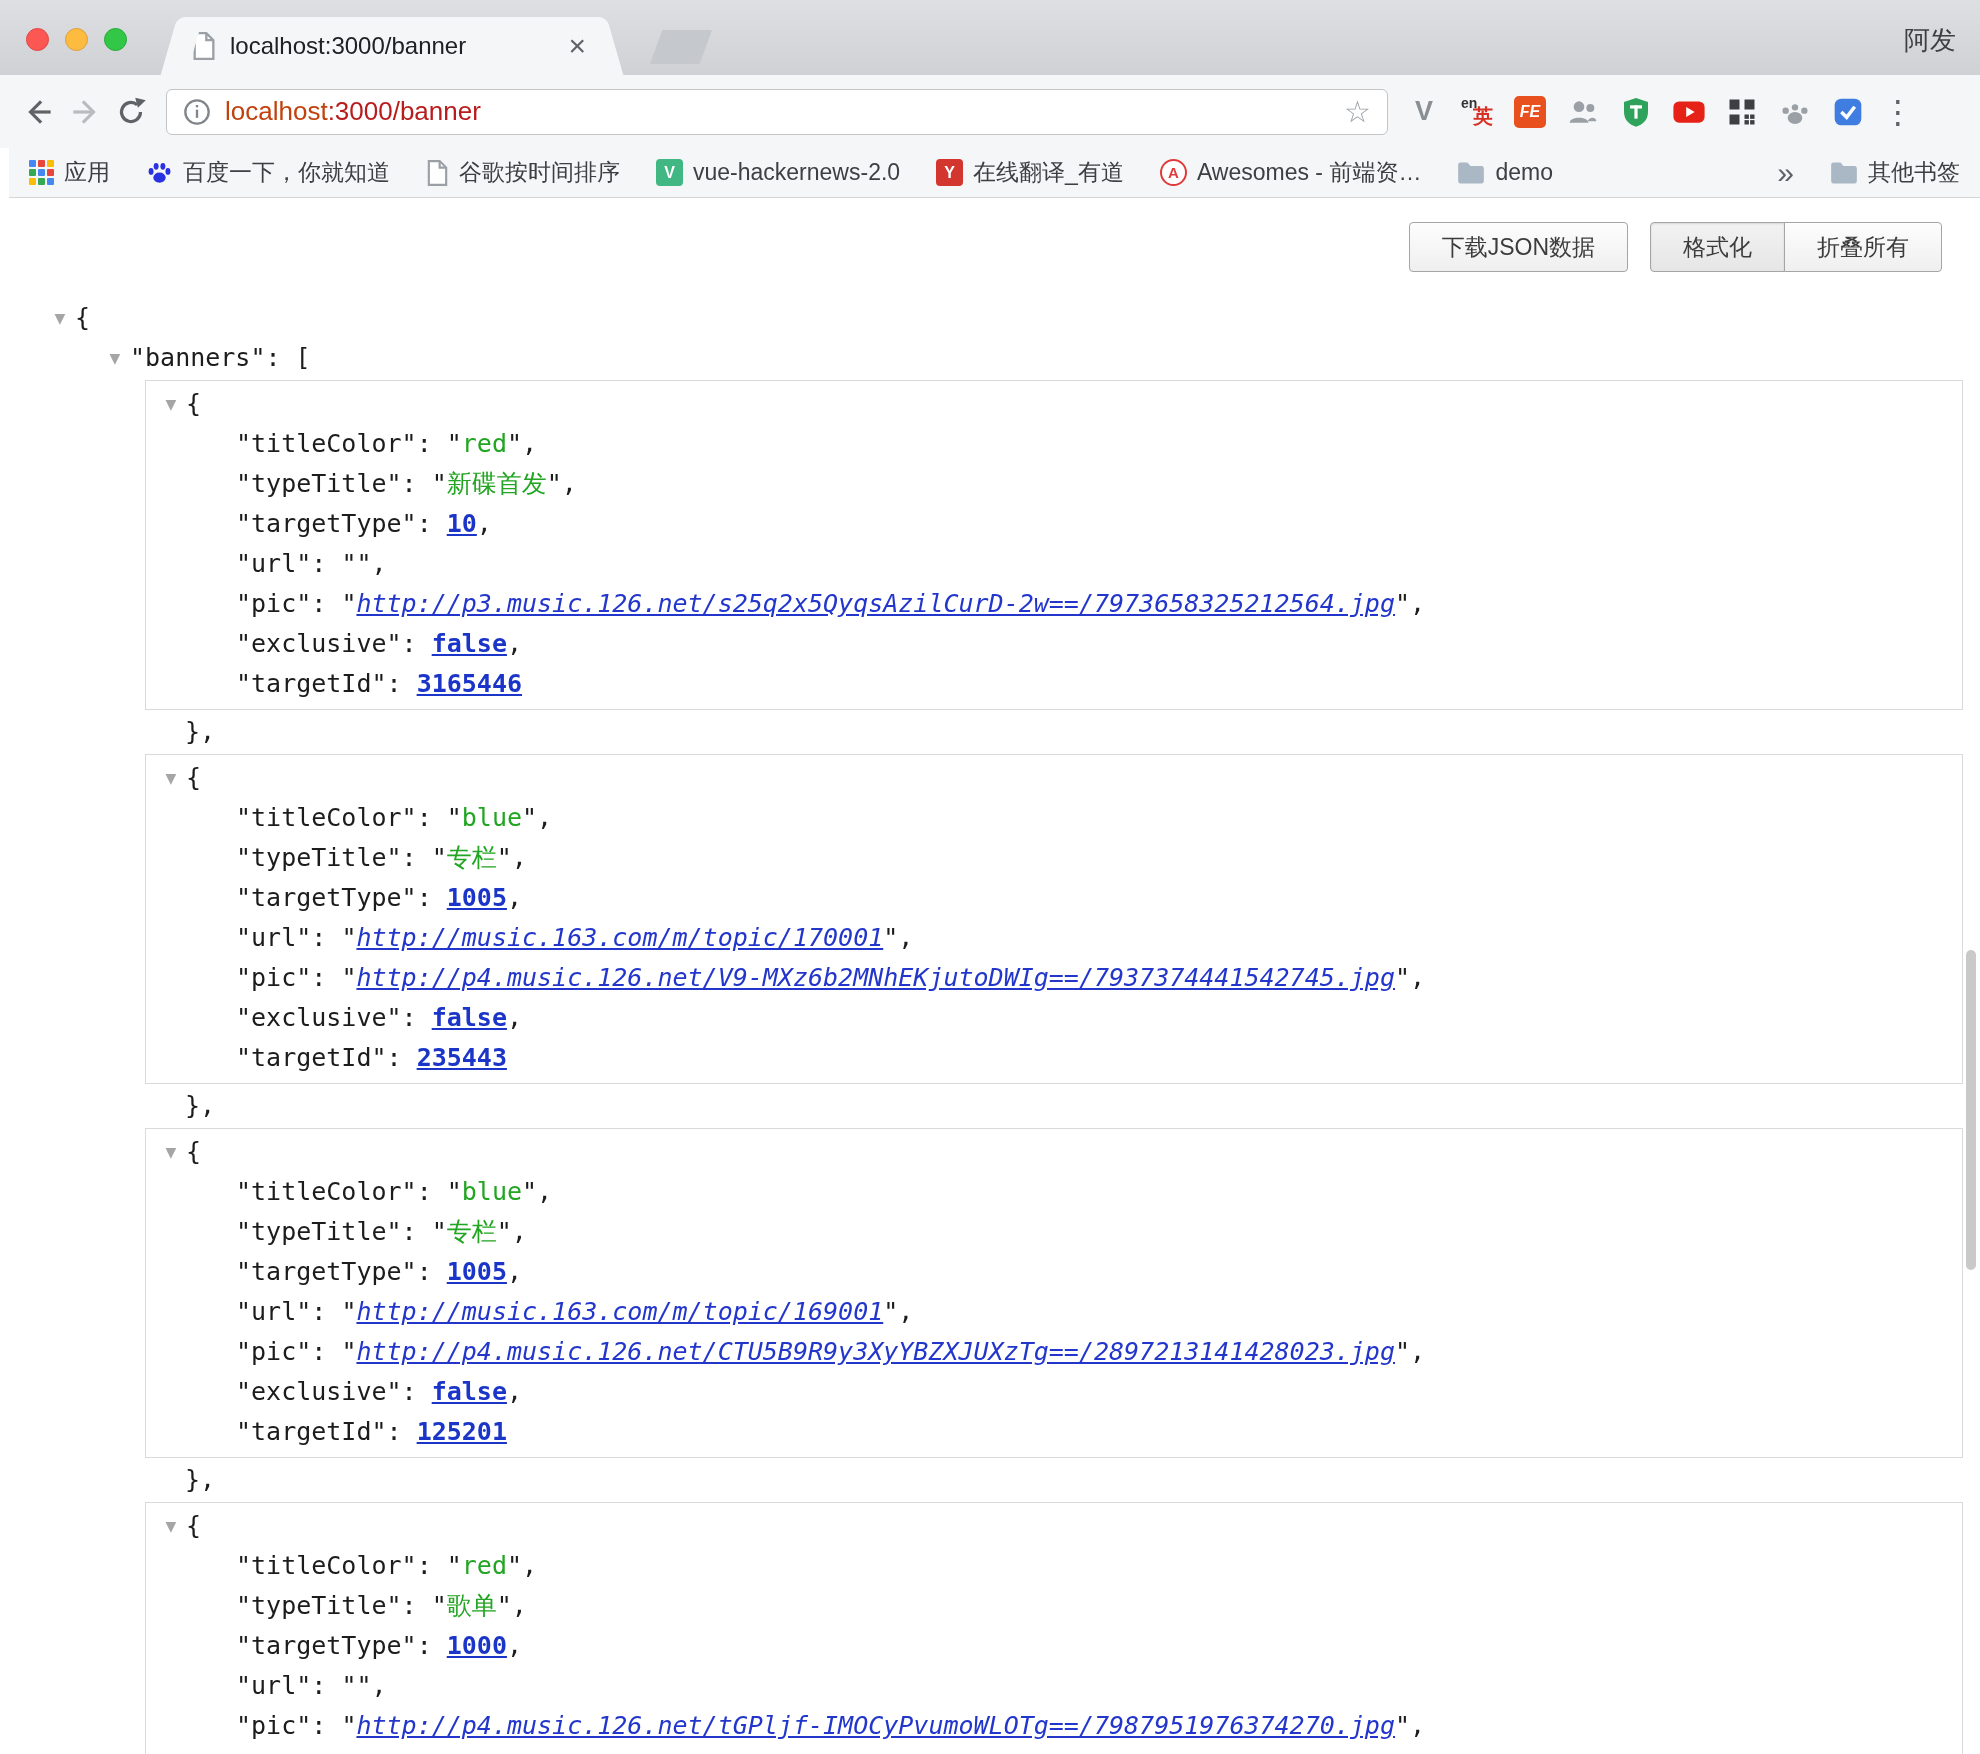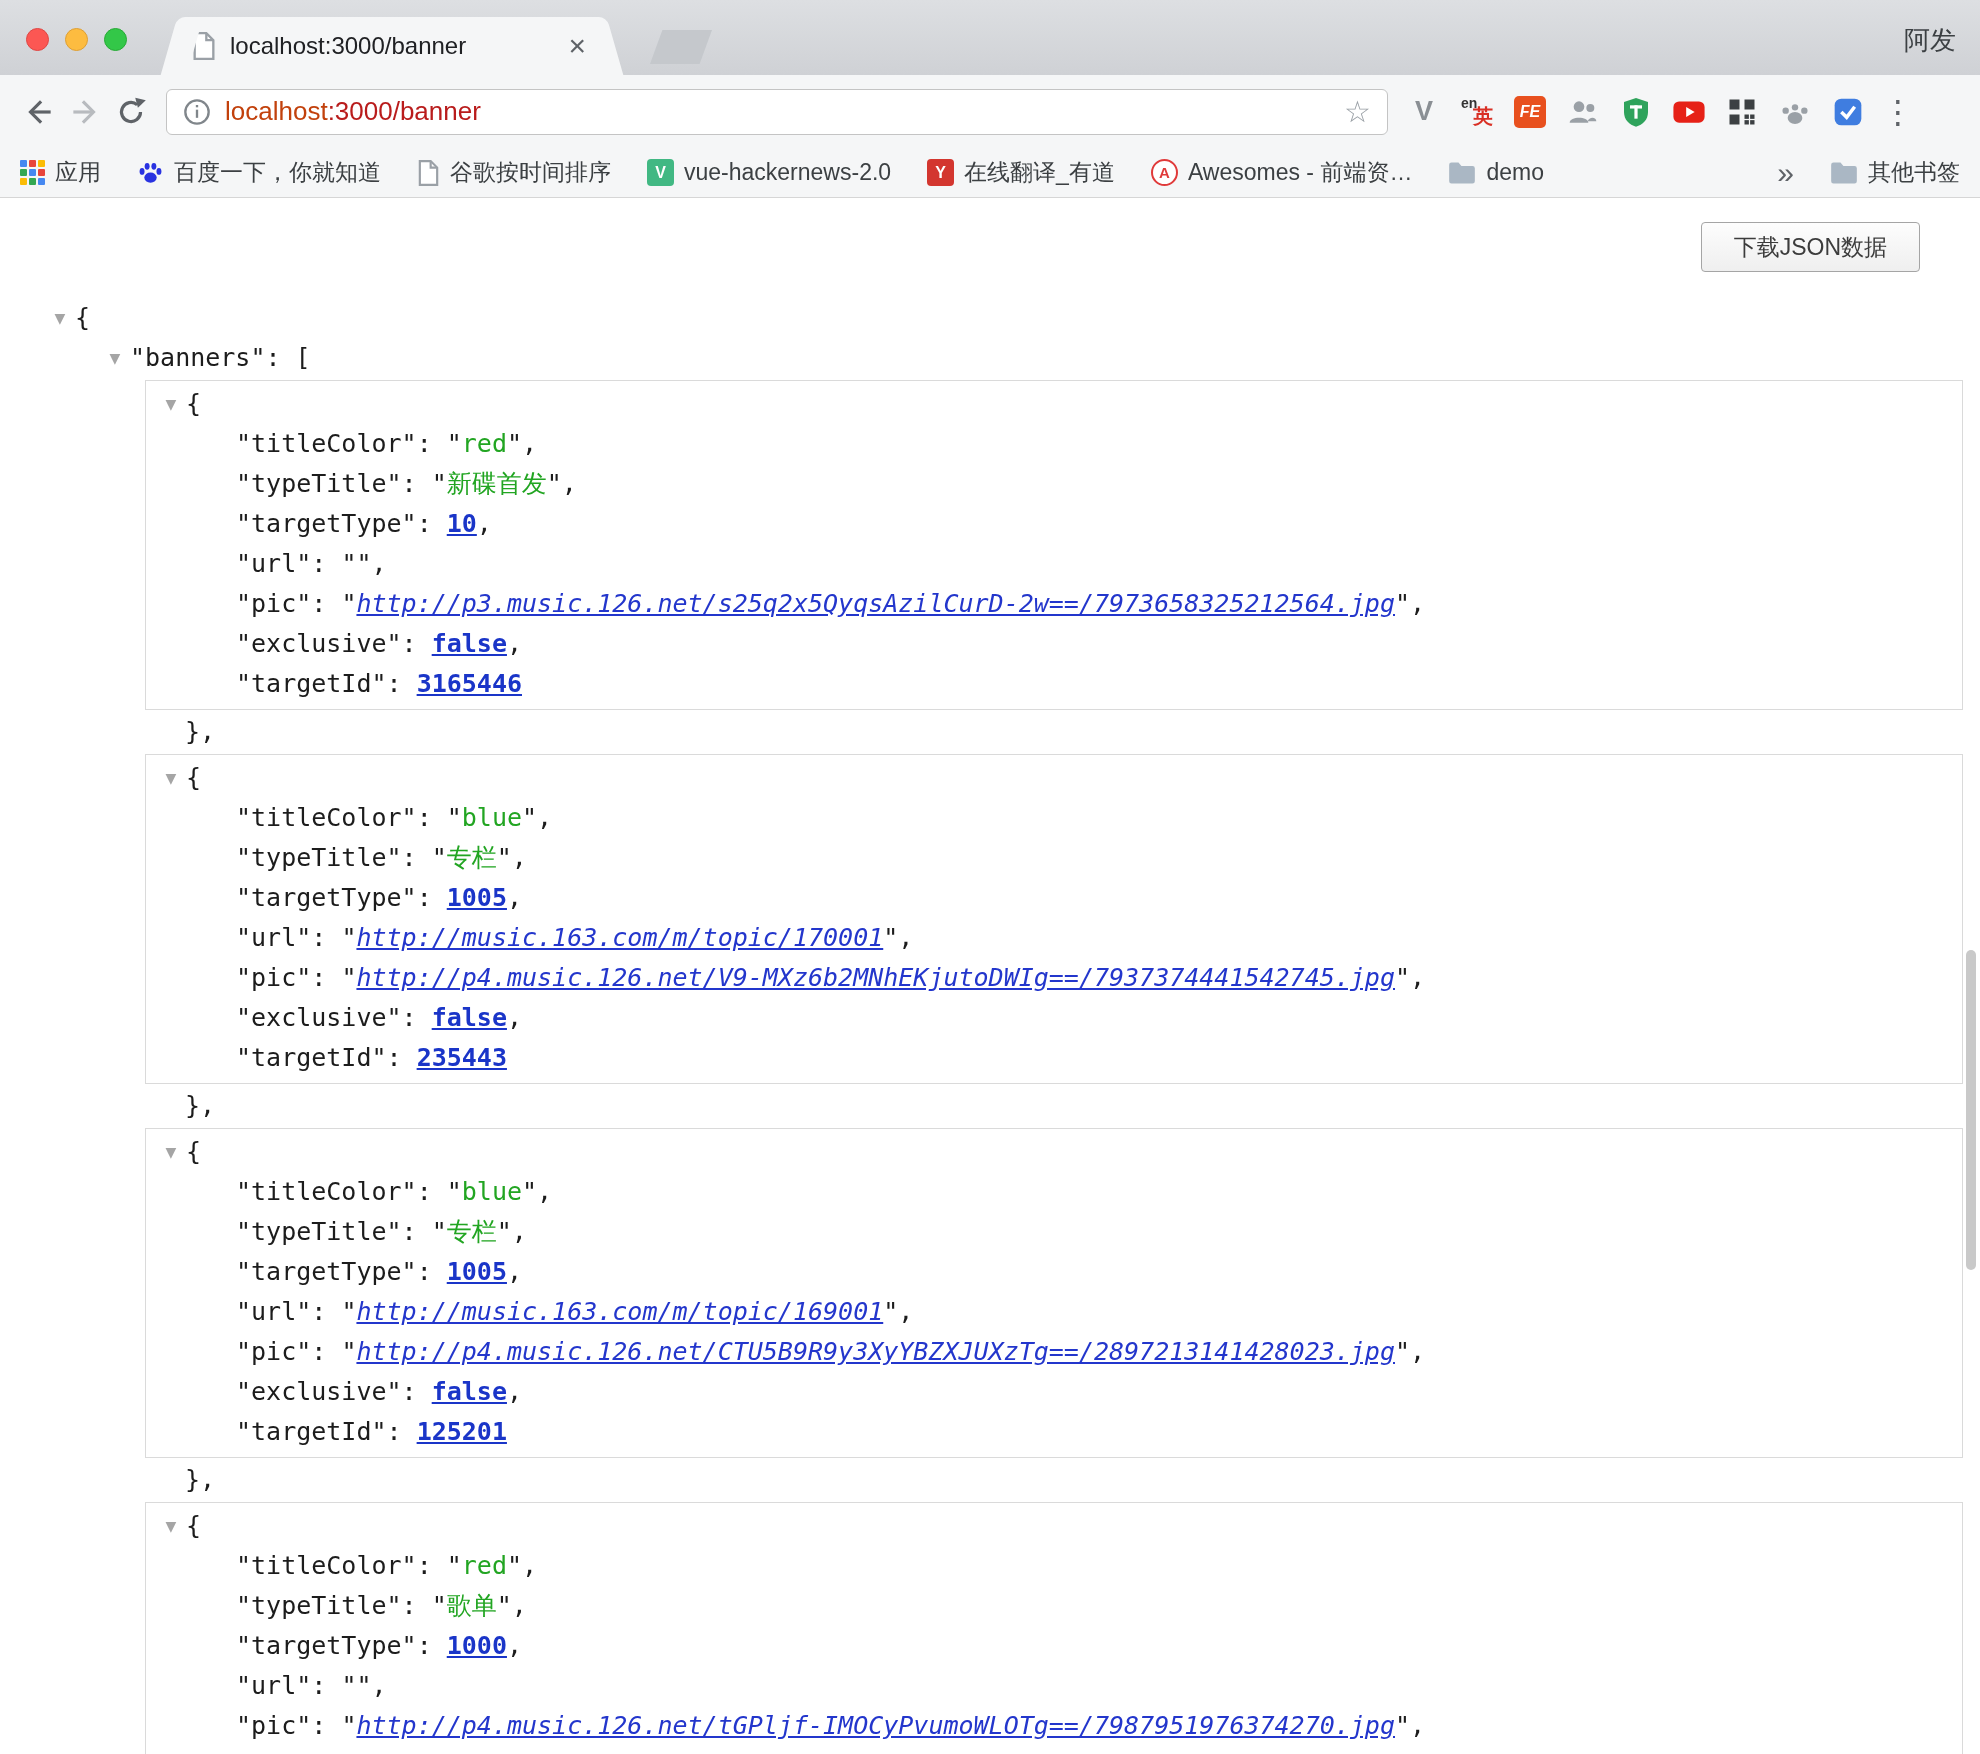--- a/index.html
+++ b/index.html
@@ -42,21 +42,21 @@
   .ext{width:36px;height:36px;display:flex;align-items:center;justify-content:center;position:relative;flex:0 0 auto;}
   .vletter{font-size:27px;font-weight:bold;color:#8a8f94;}
   .translate .en{position:absolute;top:1px;left:2px;font-size:14px;font-weight:bold;color:#333;}
   .translate .ying{position:absolute;bottom:0;right:2px;font-size:20px;color:#d93025;font-weight:bold;}
   .sqicon{width:32px;height:32px;border-radius:5px;color:#fff;font-weight:bold;font-size:16px;
           display:flex;align-items:center;justify-content:center;}
   .menu-dots{font-size:32px;color:#5f6368;margin-left:16px;width:30px;text-align:center;line-height:1;}
 
   
   .bookmarks{height:50px;background:#f5f6f7;border-bottom:1px solid #d6d6d6;display:flex;
-             align-items:center;padding:0 20px;font-size:23px;color:#3c4043;gap:36px;}
+             align-items:center;padding:0 20px;font-size:23px;color:#3c4043;gap:36px;margin-left:9px;}
   .bm{display:flex;align-items:center;gap:10px;white-space:nowrap;flex:0 0 auto;}
   .apps{display:grid;grid-template-columns:repeat(3,7px);grid-gap:2px;}
   .apps i{width:7px;height:7px;border-radius:1px;display:block;}
   .cir{width:27px;height:27px;border-radius:50%;border:2px solid #e03a3a;color:#e03a3a;background:#fff;
        font-weight:bold;font-size:15px;display:flex;align-items:center;justify-content:center;}
   .sqsmall{width:27px;height:27px;border-radius:4px;color:#fff;font-weight:bold;font-size:16px;
            display:flex;align-items:center;justify-content:center;}
   .spacer{flex:1;}
   .chevron{font-size:30px;color:#5f6368;}
 
@@ -264,20 +264,24 @@
             <path d="M1 3 a2 2 0 0 1 2-2 h6 l2.5 3 H21 a2 2 0 0 1 2 2 v11 a2 2 0 0 1 -2 2 H3 a2 2 0 0 1 -2-2 z" fill="#aab7c4"></path>
           </svg>
       </span>
       <span>其他书签</span>
     </span>
   </div>
 
   <div class="content">
     <div class="btnrow">
       <button class="btn btn-download">下载JSON数据</button>
+      <div class="seg">
+        <button class="btn">格式化</button>
+        <button class="btn">折叠所有</button>
+      </div>
     </div>
     <div class="json-tree">
         <div class="jline" style="padding-left: 75px;"><span class="tri" style="left: 45px;">▼</span><span class="pun">{</span></div>
         <div class="jline" style="padding-left: 130px;"><span class="tri" style="left: 100px;">▼</span><span class="key">"banners"</span><span class="pun">: [</span></div>
         <div class="obox">
           <div class="jline" style="padding-left: 40px;"><span class="tri" style="left: 10px;">▼</span><span class="pun">{</span></div>
           <div class="jline" style="padding-left: 90px;"><span class="key">"titleColor"</span><span class="pun">: </span><span class="pun">"</span><span class="str">red</span><span class="pun">"</span><span class="pun">,</span></div>
           <div class="jline" style="padding-left: 90px;"><span class="key">"typeTitle"</span><span class="pun">: </span><span class="pun">"</span><span class="str">新碟首发</span><span class="pun">"</span><span class="pun">,</span></div>
           <div class="jline" style="padding-left: 90px;"><span class="key">"targetType"</span><span class="pun">: </span><span class="num">10</span><span class="pun">,</span></div>
           <div class="jline" style="padding-left: 90px;"><span class="key">"url"</span><span class="pun">: </span><span class="pun">"</span><span class="str"></span><span class="pun">"</span><span class="pun">,</span></div>

